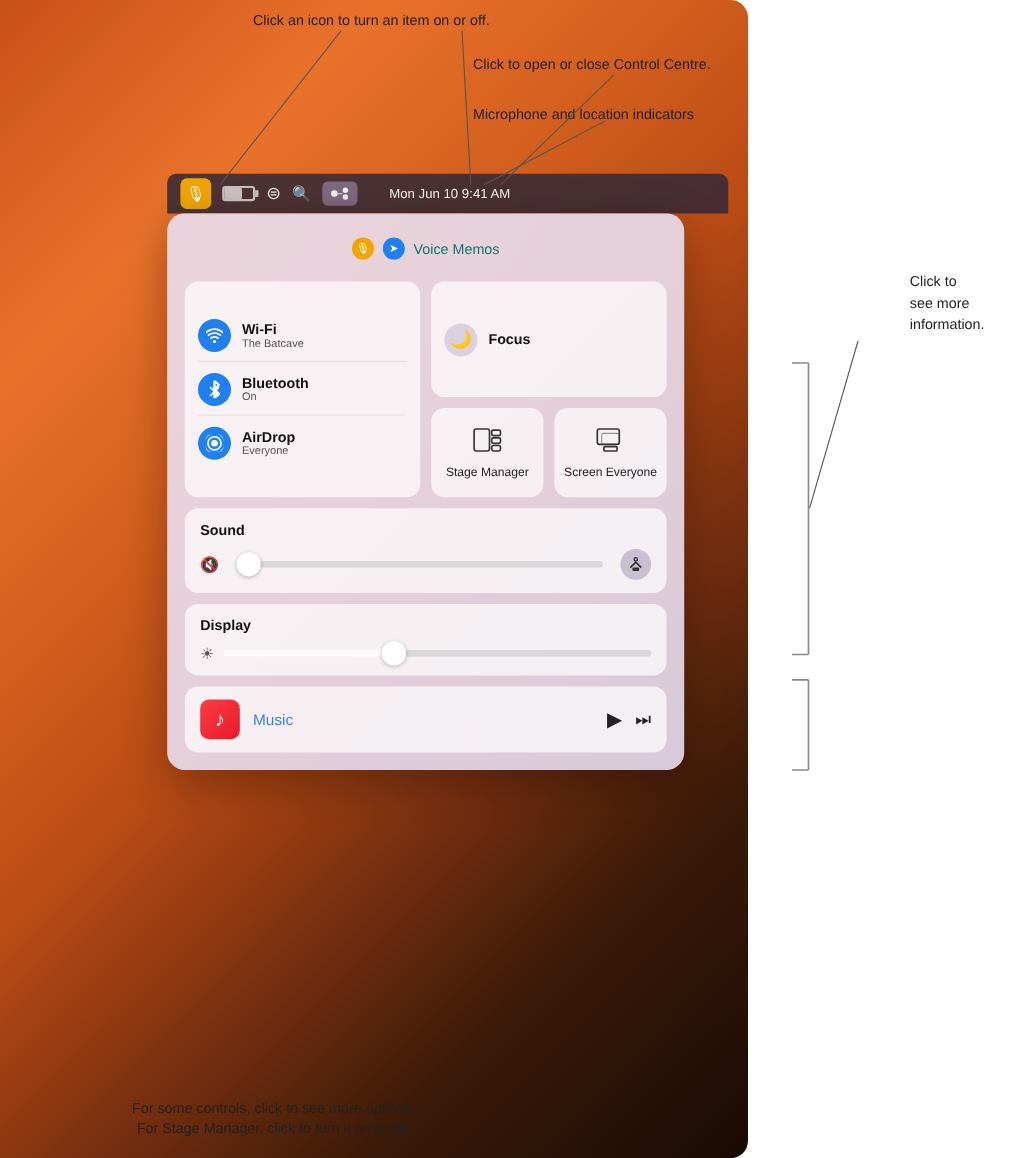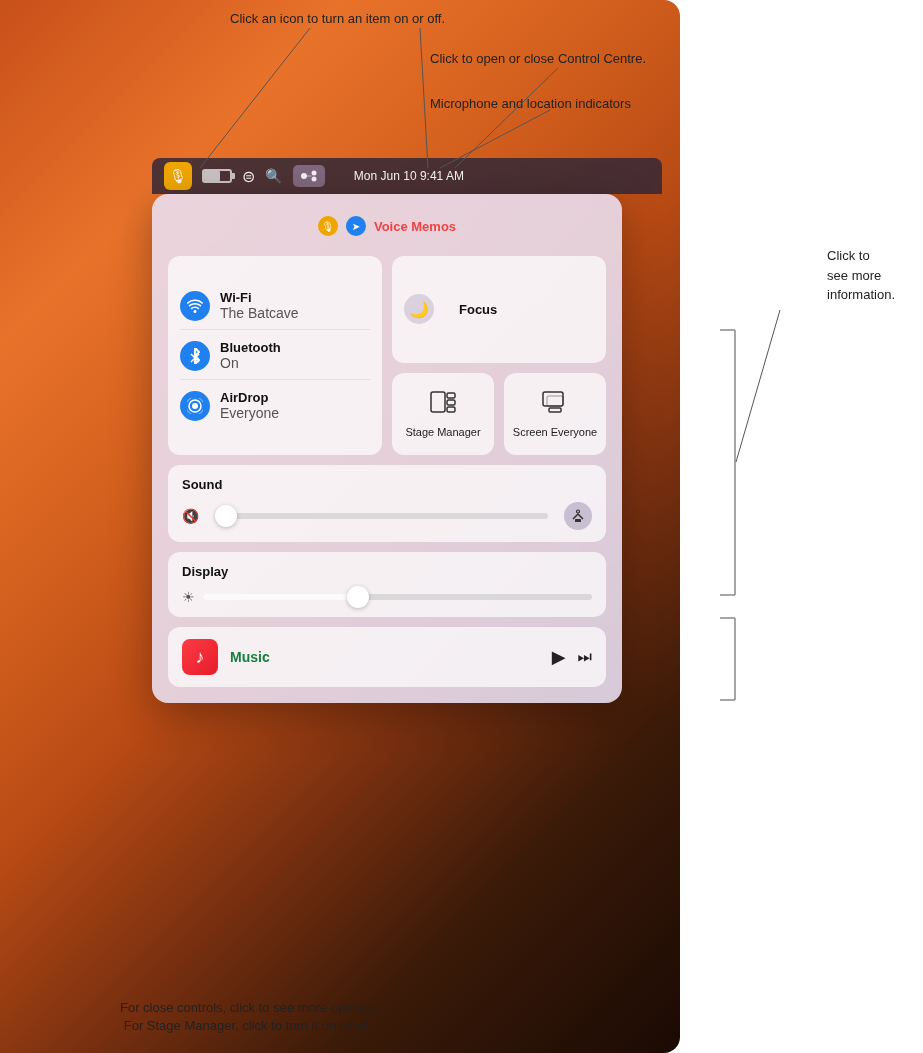--- a/index.html
+++ b/index.html
@@ -154,22 +154,22 @@
       border-radius: 50%;
       display: flex;
       align-items: center;
       justify-content: center;
       color: white;
       font-size: 10px;
     }
 
     .voice-memos-bar .vm-label {
       font-size: 13px;
-      font-weight: 700;
-      color: #ef4444;
+      font-weight: 400;
+      color: #0f766e;
     }
 
     
     .top-grid {
       display: grid;
       grid-template-columns: 1fr 1fr;
       gap: 10px;
       margin-bottom: 10px;
     }
 
@@ -203,21 +203,21 @@
       display: flex;
       align-items: center;
       justify-content: center;
       color: white;
       font-size: 14px;
       flex-shrink: 0;
     }
 
     .net-text { flex: 1; }
     .net-title { font-size: 13px; font-weight: 600; color: #111; }
-    .net-subtitle { font-size: 14px; color: #555; }
+    .net-subtitle { font-size: 10px; color: #555; }
 
     
     .right-col {
       display: flex;
       flex-direction: column;
       gap: 10px;
     }
 
     .focus-tile {
       background: rgba(255,255,255,0.7);
@@ -237,21 +237,20 @@
       display: flex;
       align-items: center;
       justify-content: center;
       font-size: 16px;
     }
 
     .focus-label {
       font-size: 13px;
       font-weight: 600;
       color: #111;
-      margin-left: 15px;
     }
 
     .bottom-tiles {
       display: grid;
       grid-template-columns: 1fr 1fr;
       gap: 10px;
       flex: 1;
     }
 
     .small-tile {
@@ -366,22 +365,22 @@
       align-items: center;
       justify-content: center;
       color: white;
       font-size: 18px;
       flex-shrink: 0;
     }
 
     .music-label {
       flex: 1;
       font-size: 14px;
-      font-weight: 700;
-      color: #15803d;
+      font-weight: 400;
+      color: #3b82f6;
     }
 
     .music-controls {
       display: flex;
       gap: 12px;
       align-items: center;
     }
 
     .music-play {
       color: #222;
@@ -434,21 +433,21 @@
   <line x1="720" y1="700" x2="735" y2="700" stroke="#888" stroke-width="1.5"></line>
 
   <line x1="780" y1="310" x2="736" y2="462" stroke="#555" stroke-width="1"></line>
 </svg>
 
 <div class="annotation ann1">Click an icon to turn an item on or off.</div>
 <div class="annotation ann2">Click to open or close Control Centre.</div>
 <div class="annotation ann3">Microphone and location indicators</div>
 <div class="annotation ann4" style="position:absolute; top:246px; right:28px; font-size:13px; line-height:1.5;margin-left:28px;">Click to<br>see more<br>information.</div>
 <div class="annotation ann-bottom">
-  <span>For close controls, click to see more options.</span><br>
+  <span>For some controls, click to see more options.</span><br>
   <span>For Stage Manager, click to turn it on or off.</span>
 </div>
 
 <div class="menubar">
 
   <div class="menubar-mic-icon">🎙</div>
 
   <div class="menubar-battery">
     <div class="menubar-battery-fill"></div>
   </div>

